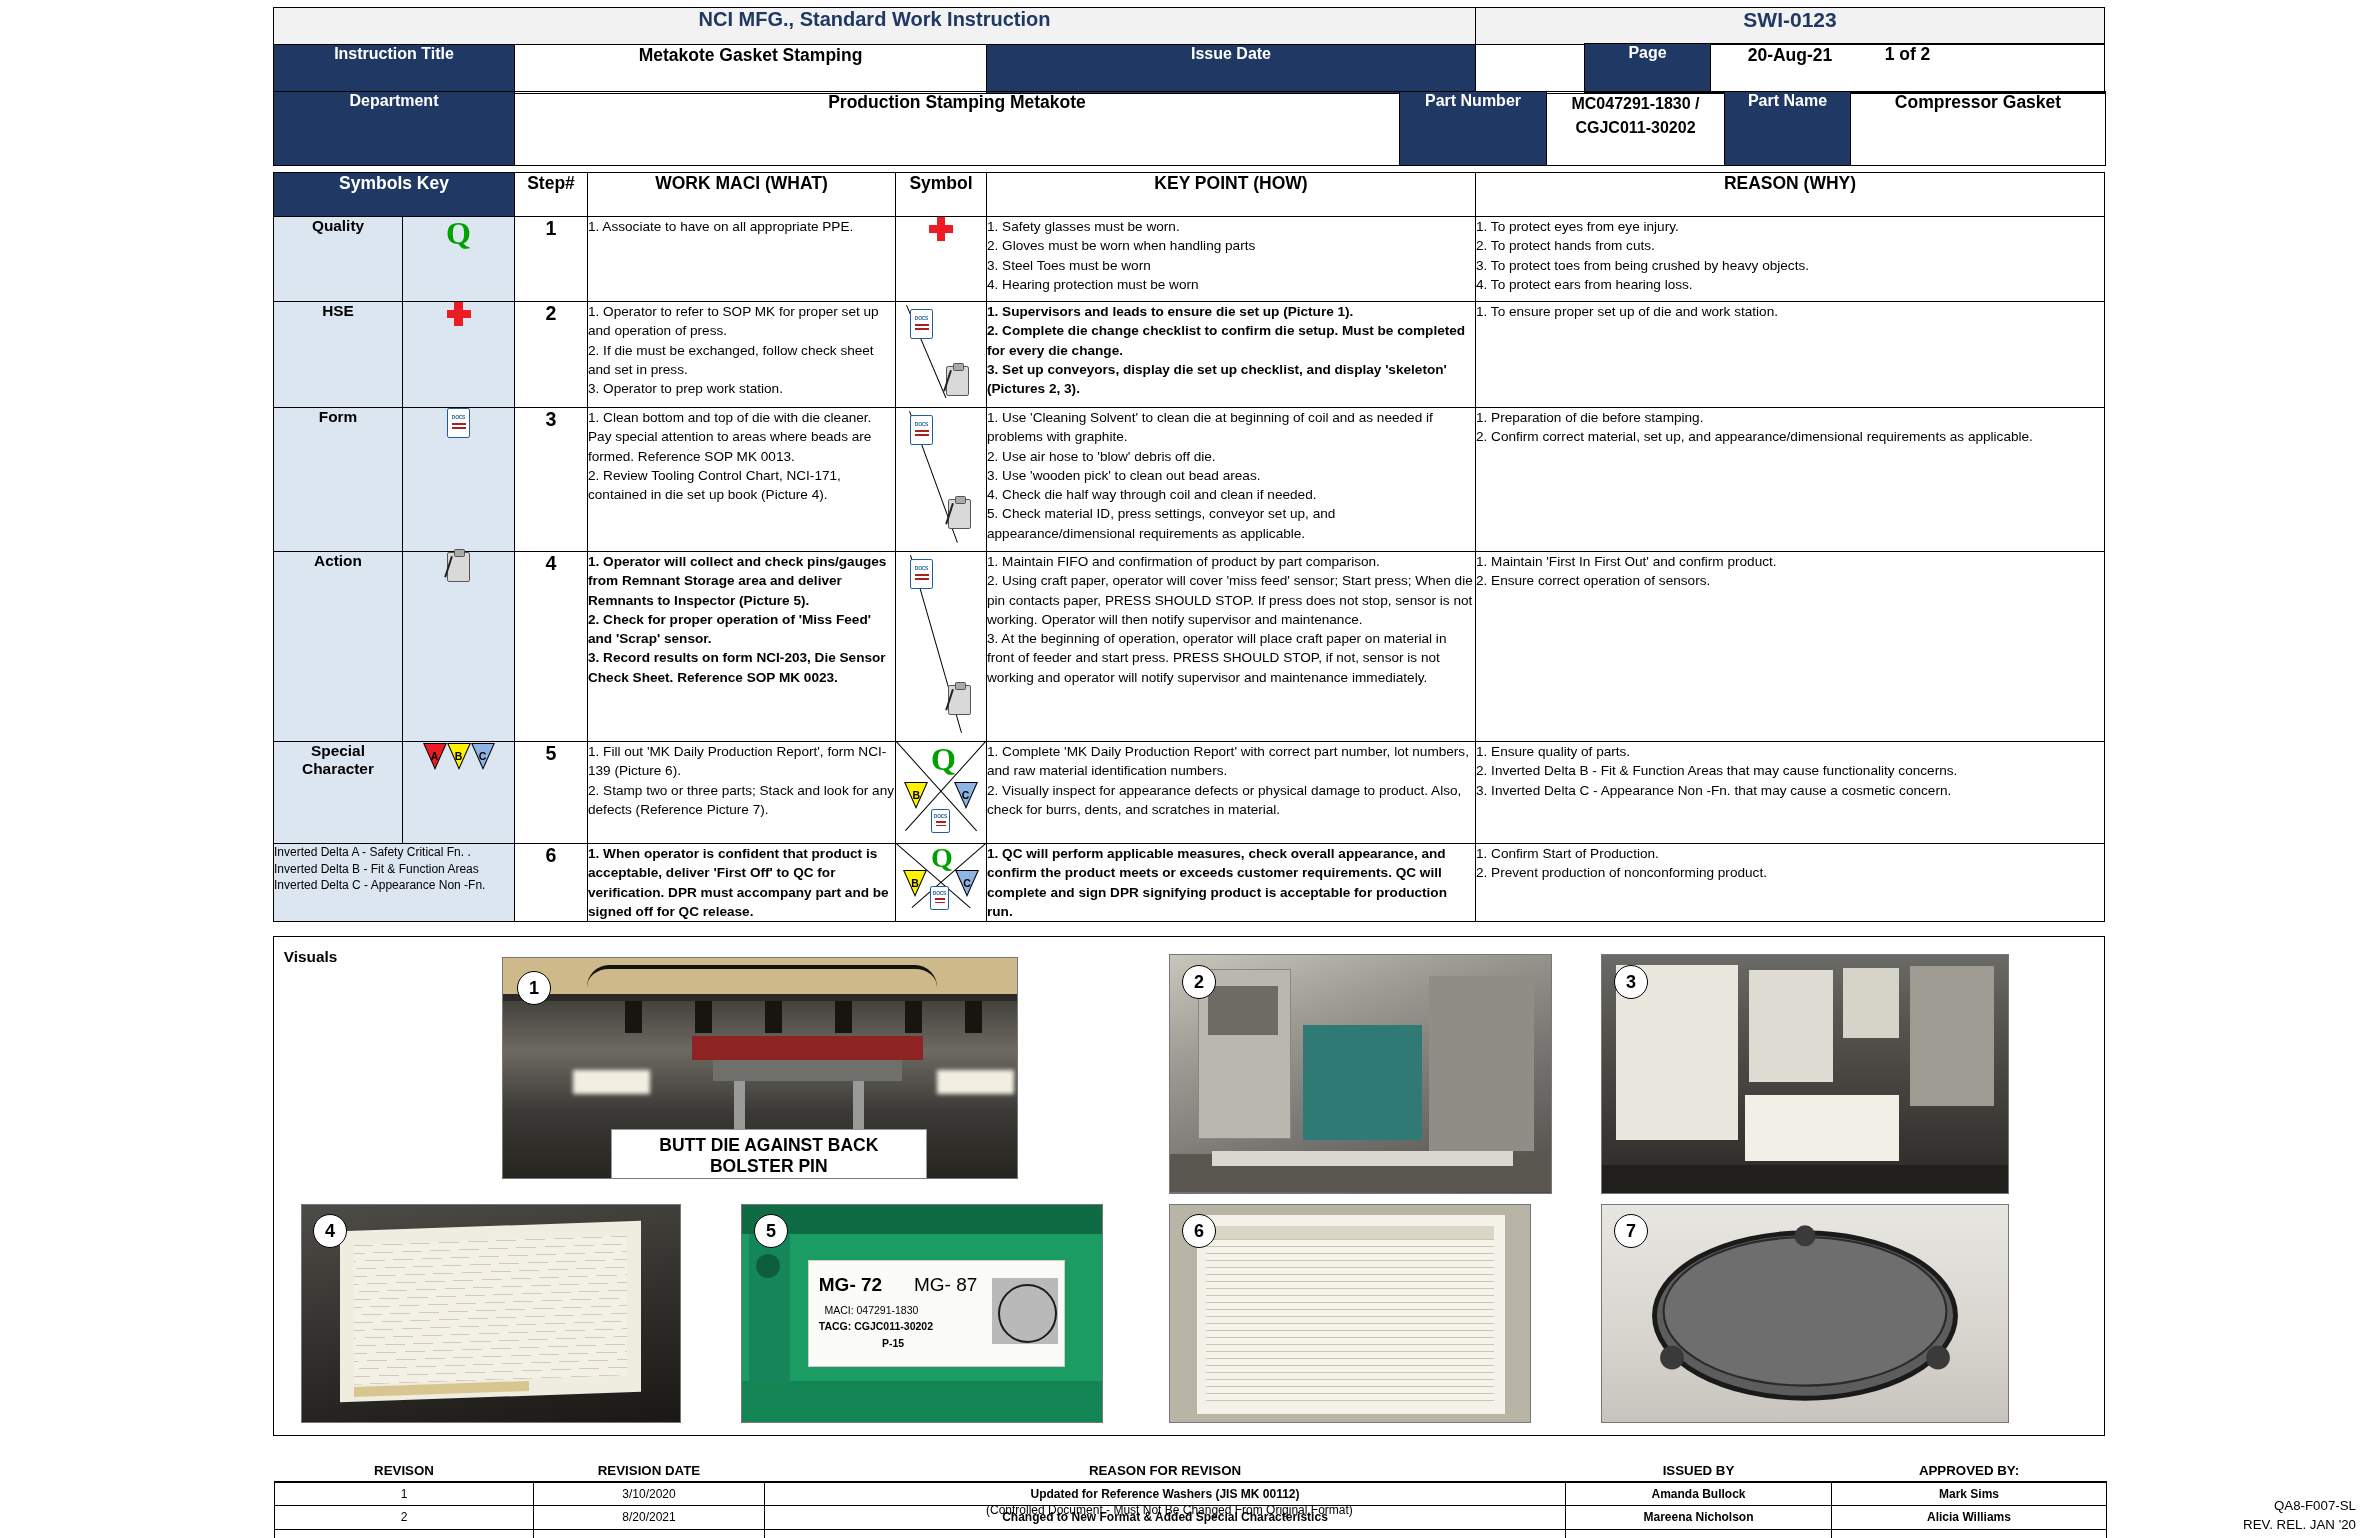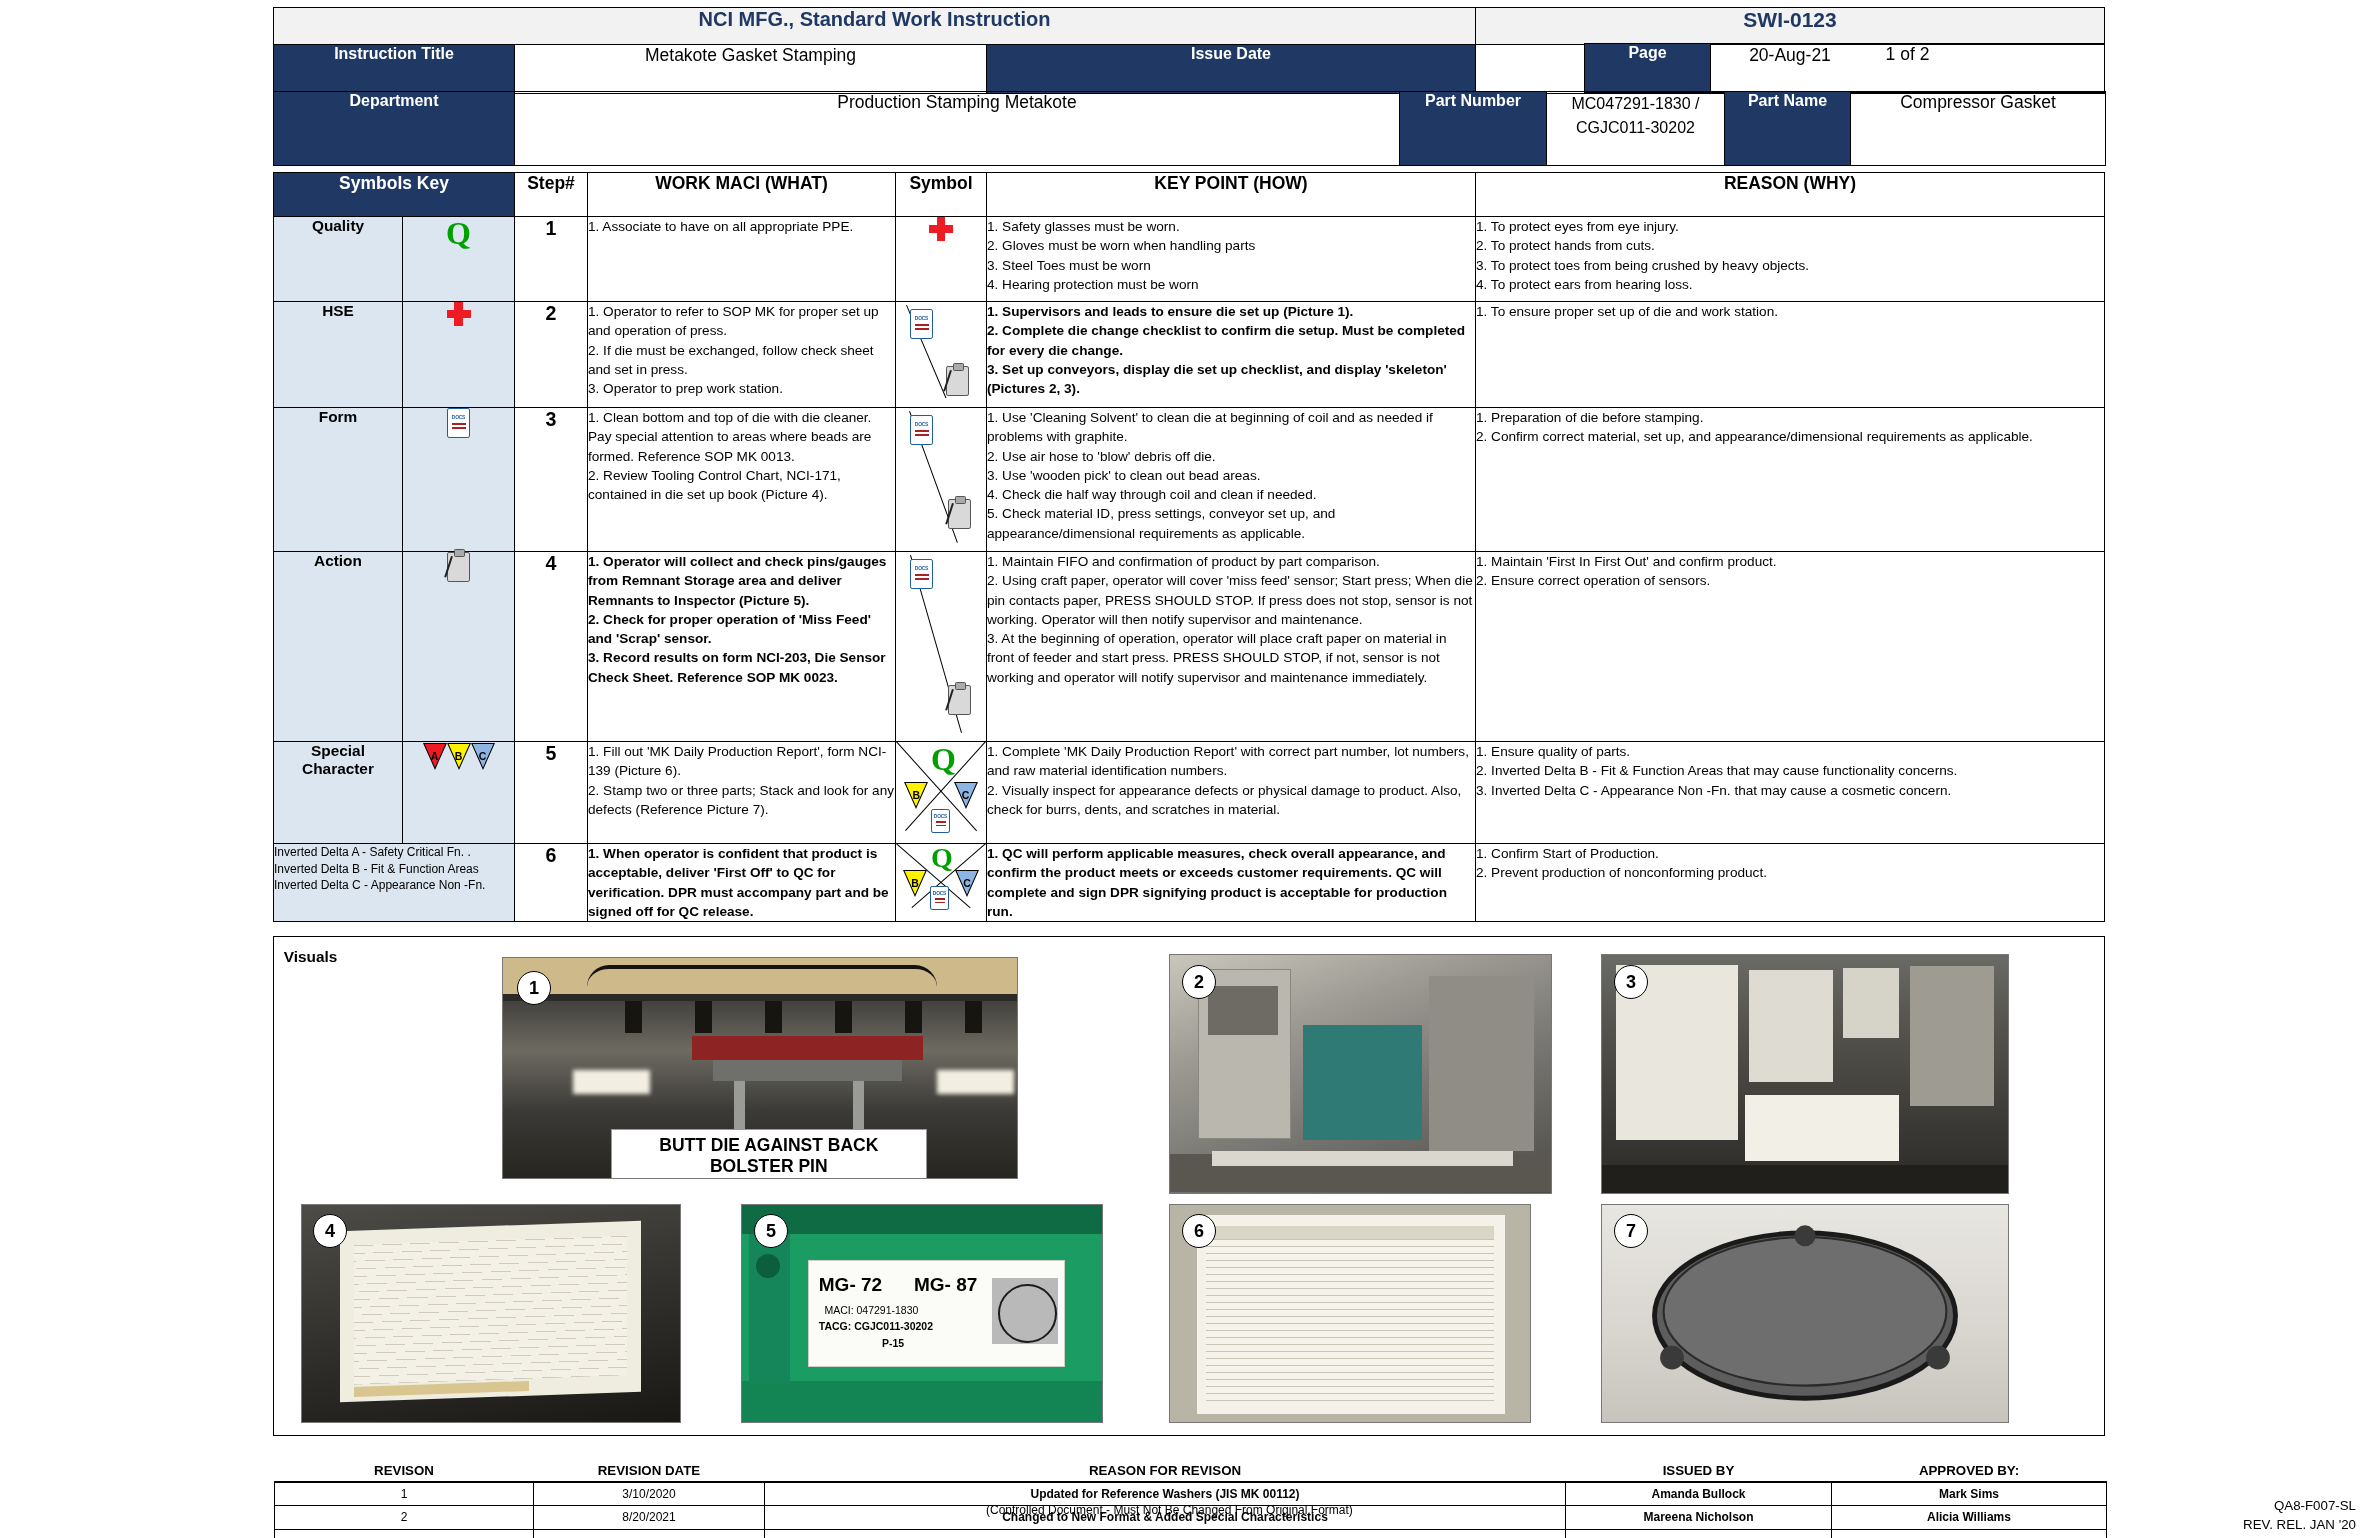--- a/index.html
+++ b/index.html
@@ -15,21 +15,21 @@
   .bluehdr{color:#1F3864;font-weight:bold;}
   .ctr{text-align:center;vertical-align:middle;}
   .bold{font-weight:bold;}
 
   
   .titleband{height:36px;font-size:20px;}
   .docid{font-size:21px;}
 
   
   .hdrlabel{font-size:16px;}
-  .hdrval{font-size:17.5px;font-weight:normal;text-align:center;vertical-align:middle;}
+  .hdrval{font-size:17.5px;font-weight:bold;text-align:center;vertical-align:middle;}
 
   
   .colhdr{font-size:17.5px;font-weight:bold;text-align:center;vertical-align:middle;height:43px;}
   .colhdr.dark{background:#1F3864;color:#fff;}
 
   
   .keycell{background:#DCE6F1;text-align:center;vertical-align:middle;font-size:15.4px;font-weight:bold;}
   .symcell{background:#DCE6F1;text-align:center;vertical-align:middle;}
   .stepnum{font-size:19.6px;font-weight:bold;text-align:center;vertical-align:middle;}
   .txt{font-size:13.6px;line-height:1.42;padding:4.9px 6.3px 4.9px 6.3px;}
@@ -469,21 +469,21 @@
   </div>
   <div class="badge" style="left:313px;top:1214px;">4</div>
 
   <div class="photo" style="left:741px;top:1204px;width:360px;height:217px;background:#1a9c62;">
     <div style="position:absolute;left:0;top:0;right:0;height:29px;background:#0f6b43;"></div>
     <div style="position:absolute;left:0;bottom:0;right:0;height:41px;background:#138554;"></div>
     <div style="position:absolute;left:7px;top:29px;width:41px;height:150px;background:#15855a;"></div>
     <div style="position:absolute;left:14px;top:49px;width:24px;height:24px;border-radius:50%;background:#0d5e3c;"></div>
     <div style="position:absolute;left:66px;top:55px;width:255px;height:105px;background:#fbfbf7;border:0.7px solid #cfcfc8;">
       <div style="position:absolute;left:9.8px;top:12.6px;font-size:19px;font-weight:bold;">MG- 72</div>
-      <div style="position:absolute;left:105px;top:12.6px;font-size:19px;font-weight:bold;">MG- 87</div>
+      <div style="position:absolute;left:105px;top:12.6px;font-size:19px;font-weight:normal;">MG- 87</div>
       <div style="position:absolute;left:15.4px;top:43px;font-size:10.5px;font-weight:normal;text-align:center;">MACI: 047291-1830</div>
       <div style="position:absolute;left:9.8px;top:59px;font-size:10.5px;font-weight:bold;">TACG:  CGJC011-30202</div>
       <div style="position:absolute;left:73px;top:76px;font-size:10.5px;font-weight:bold;">P-15</div>
       <div style="position:absolute;right:5.6px;top:17px;width:66px;height:66px;background:#b9b9b9;">
         <div style="position:absolute;left:5.6px;top:5.6px;width:55px;height:55px;border:2.1px solid #1b1b1b;border-radius:50%;"></div>
       </div>
     </div>
   </div>
   <div class="badge" style="left:754px;top:1214px;">5</div>
 

